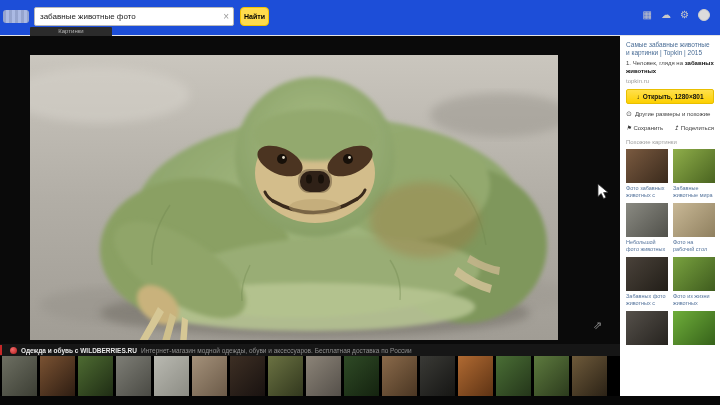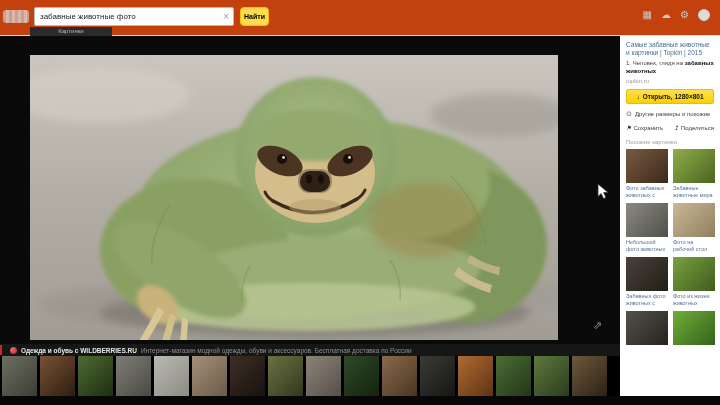--- a/index.html
+++ b/index.html
@@ -1,21 +1,21 @@
 <!DOCTYPE html>
 <html><head>
 <meta charset="utf-8">
 <style>
   * { margin:0; padding:0; box-sizing:border-box; }
   html,body { width:720px; height:405px; }
   body { font-family:"Liberation Sans", sans-serif; background:#fff; overflow:hidden; }
   #app { position:relative; width:720px; height:405px; background:#fff; overflow:hidden; }
 
   
-  .header { position:absolute; left:0; top:0; width:720px; height:36px; background:#c2410c; border-bottom:1px solid #e4e4e4; }
+  .header { position:absolute; left:0; top:0; width:720px; height:36px; background:#1d4ed8; border-bottom:1px solid #e4e4e4; }
   .logo-ph { position:absolute; left:3px; top:10px; width:26px; height:13px; border-radius:3px;
              background:repeating-linear-gradient(90deg,#c9c9c9 0 3px,#e8e8e8 3px 6px); opacity:.7; }
   .search-box { position:absolute; left:34px; top:7px; width:200px; height:19px; background:#fff;
                 border:1px solid #b9b9b9; border-radius:2px; }
   .search-box input { position:absolute; left:5px; top:0; width:178px; height:17px; border:none; outline:none;
                 font-size:8px; color:#222; font-family:"Liberation Sans", sans-serif; background:transparent; }
   .clear-x { position:absolute; right:4px; top:3px; font-size:10px; color:#9a9a9a; line-height:11px; cursor:pointer; }
   .find-btn { position:absolute; left:240px; top:7px; width:29px; height:19px; background:#ffdb4d;
               border:1px solid #f2c200; border-radius:4px; font-size:7px; font-weight:bold; color:#000;
               text-align:center; line-height:17px; }

